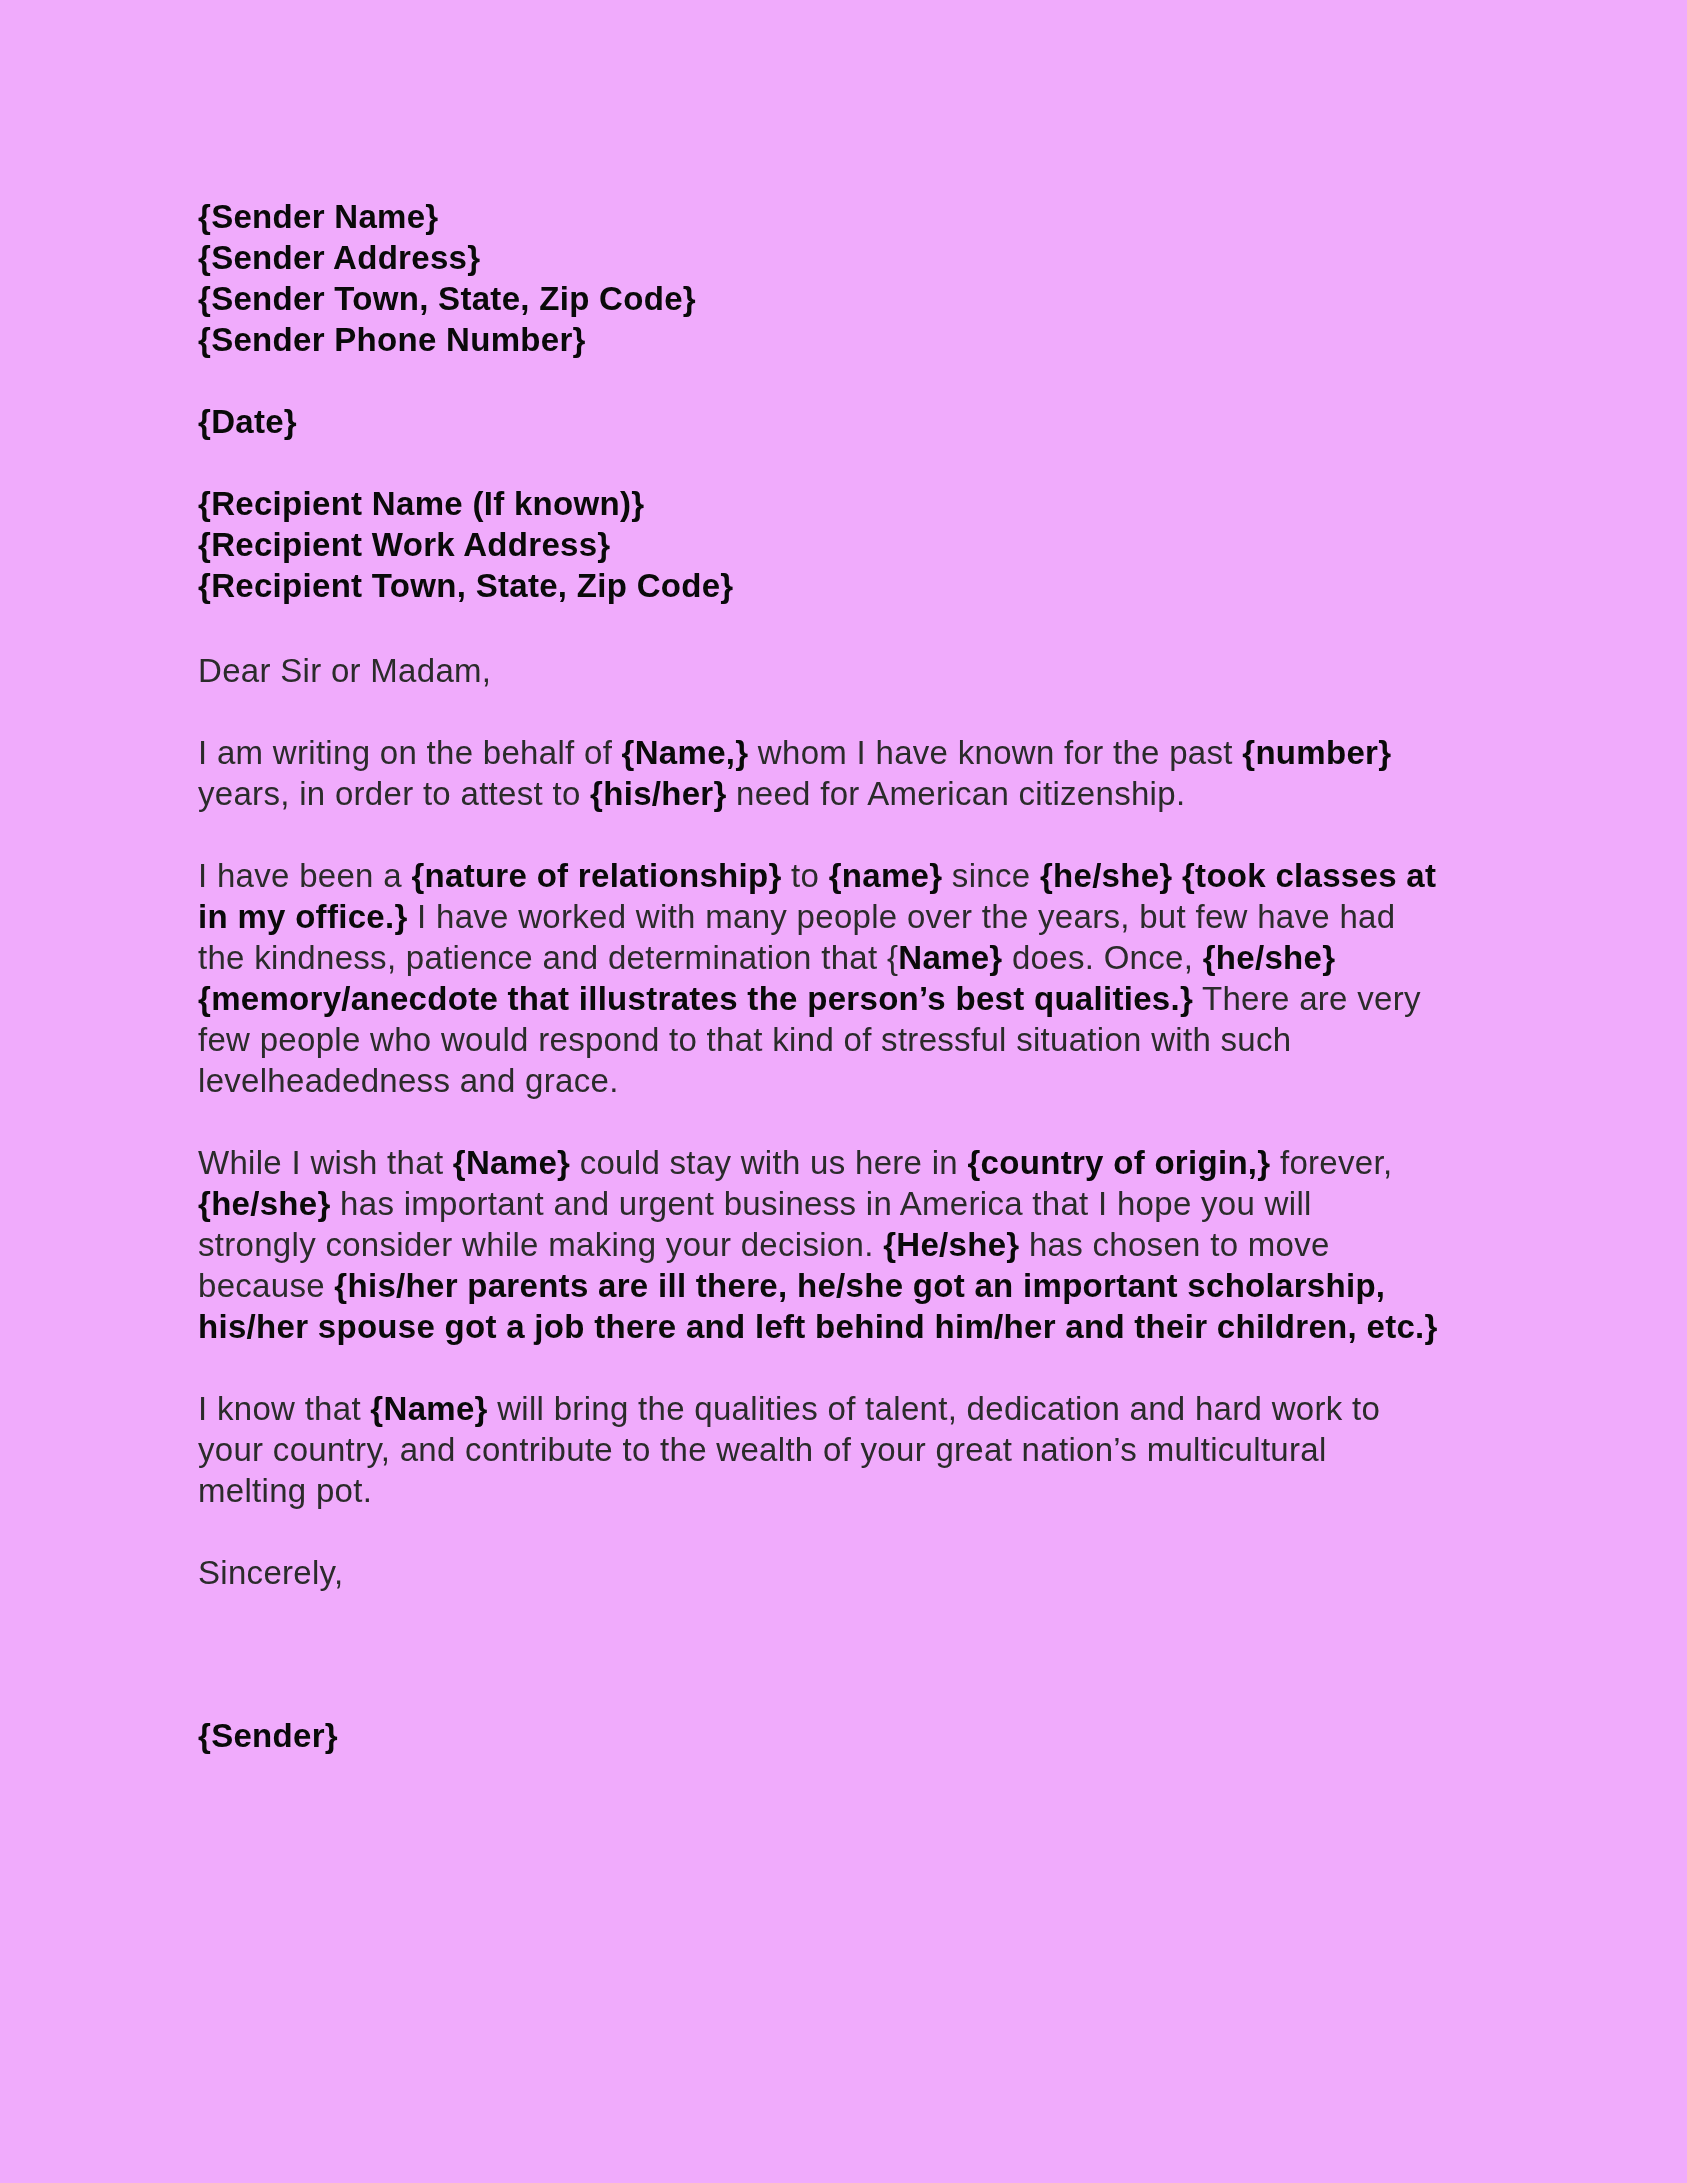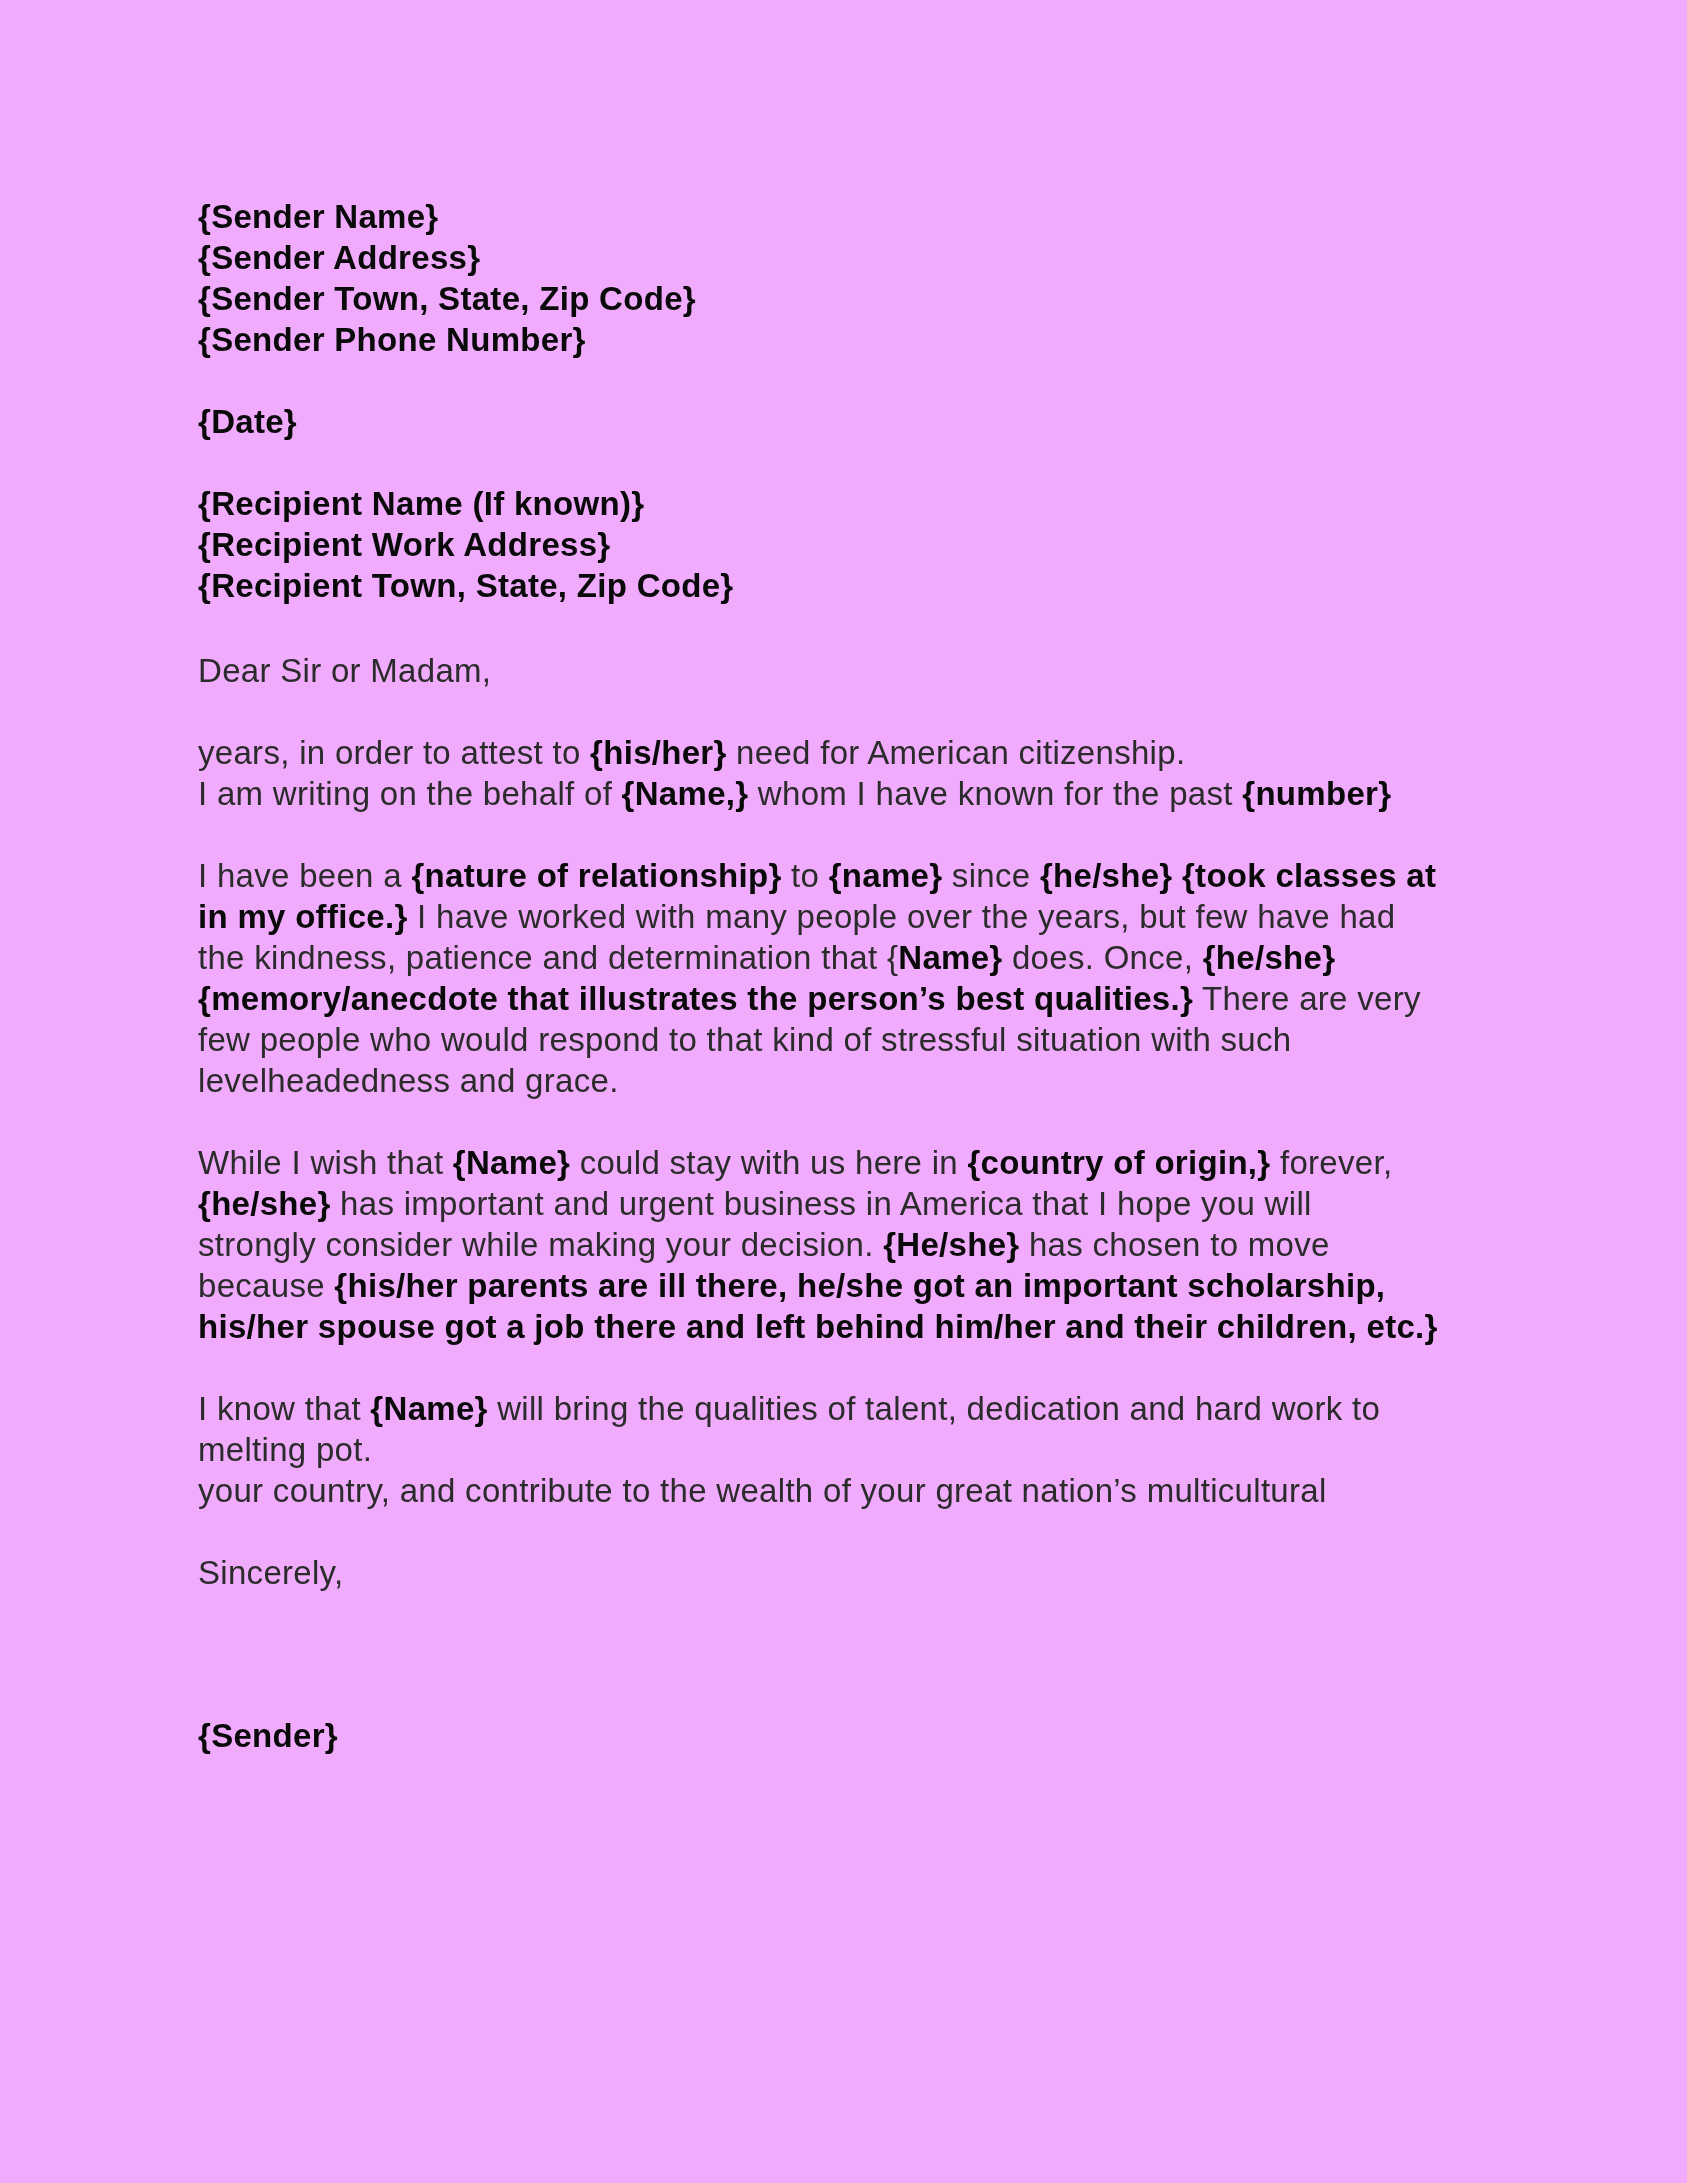--- a/index.html
+++ b/index.html
@@ -59,42 +59,42 @@
   <div class="recipient-block bold">
       <div class="line">{Recipient Name (If known)}</div>
       <div class="line">{Recipient Work Address}</div>
       <div class="line">{Recipient Town, State, Zip Code}</div>
     </div>
 
   <div class="line salutation">Dear Sir or Madam,</div>
 
   <div>
       <div class="paragraph">
+        <div class="line"><span class="run-regular">I am writing on the behalf of </span><span class="run-bold">{Name,}</span><span class="run-regular"> whom I have known for the past </span><span class="run-bold">{number}</span></div>
         <div class="line"><span class="run-regular">years, in order to attest to </span><span class="run-bold">{his/her}</span><span class="run-regular"> need for American citizenship.</span></div>
-        <div class="line"><span class="run-regular">I am writing on the behalf of </span><span class="run-bold">{Name,}</span><span class="run-regular"> whom I have known for the past </span><span class="run-bold">{number}</span></div>
       </div>
       <div class="paragraph">
         <div class="line"><span class="run-regular">I have been a </span><span class="run-bold">{nature of relationship}</span><span class="run-regular"> to </span><span class="run-bold">{name}</span><span class="run-regular"> since </span><span class="run-bold">{he/she} {took classes at</span></div>
         <div class="line"><span class="run-bold">in my office.}</span><span class="run-regular"> I have worked with many people over the years, but few have had</span></div>
         <div class="line"><span class="run-regular">the kindness, patience and determination that {</span><span class="run-bold">Name}</span><span class="run-regular"> does. Once, </span><span class="run-bold">{he/she}</span></div>
         <div class="line"><span class="run-bold">{memory/anecdote that illustrates the person’s best qualities.}</span><span class="run-regular"> There are very</span></div>
         <div class="line"><span class="run-regular">few people who would respond to that kind of stressful situation with such</span></div>
         <div class="line"><span class="run-regular">levelheadedness and grace.</span></div>
       </div>
       <div class="paragraph">
         <div class="line"><span class="run-regular">While I wish that </span><span class="run-bold">{Name}</span><span class="run-regular"> could stay with us here in </span><span class="run-bold">{country of origin,}</span><span class="run-regular"> forever,</span></div>
         <div class="line"><span class="run-bold">{he/she}</span><span class="run-regular"> has important and urgent business in America that I hope you will</span></div>
         <div class="line"><span class="run-regular">strongly consider while making your decision. </span><span class="run-bold">{He/she}</span><span class="run-regular"> has chosen to move</span></div>
         <div class="line"><span class="run-regular">because </span><span class="run-bold">{his/her parents are ill there, he/she got an important scholarship,</span></div>
         <div class="line"><span class="run-bold">his/her spouse got a job there and left behind him/her and their children, etc.}</span></div>
       </div>
       <div class="paragraph">
         <div class="line"><span class="run-regular">I know that </span><span class="run-bold">{Name}</span><span class="run-regular"> will bring the qualities of talent, dedication and hard work to</span></div>
+        <div class="line"><span class="run-regular">your country, and contribute to the wealth of your great nation’s multicultural</span></div>
         <div class="line"><span class="run-regular">melting pot.</span></div>
-        <div class="line"><span class="run-regular">your country, and contribute to the wealth of your great nation’s multicultural</span></div>
       </div>
     </div>
 
   <div class="line closing">Sincerely,</div>
 
   <div class="line signature bold">{Sender}</div>
 
 </div>
 
 

